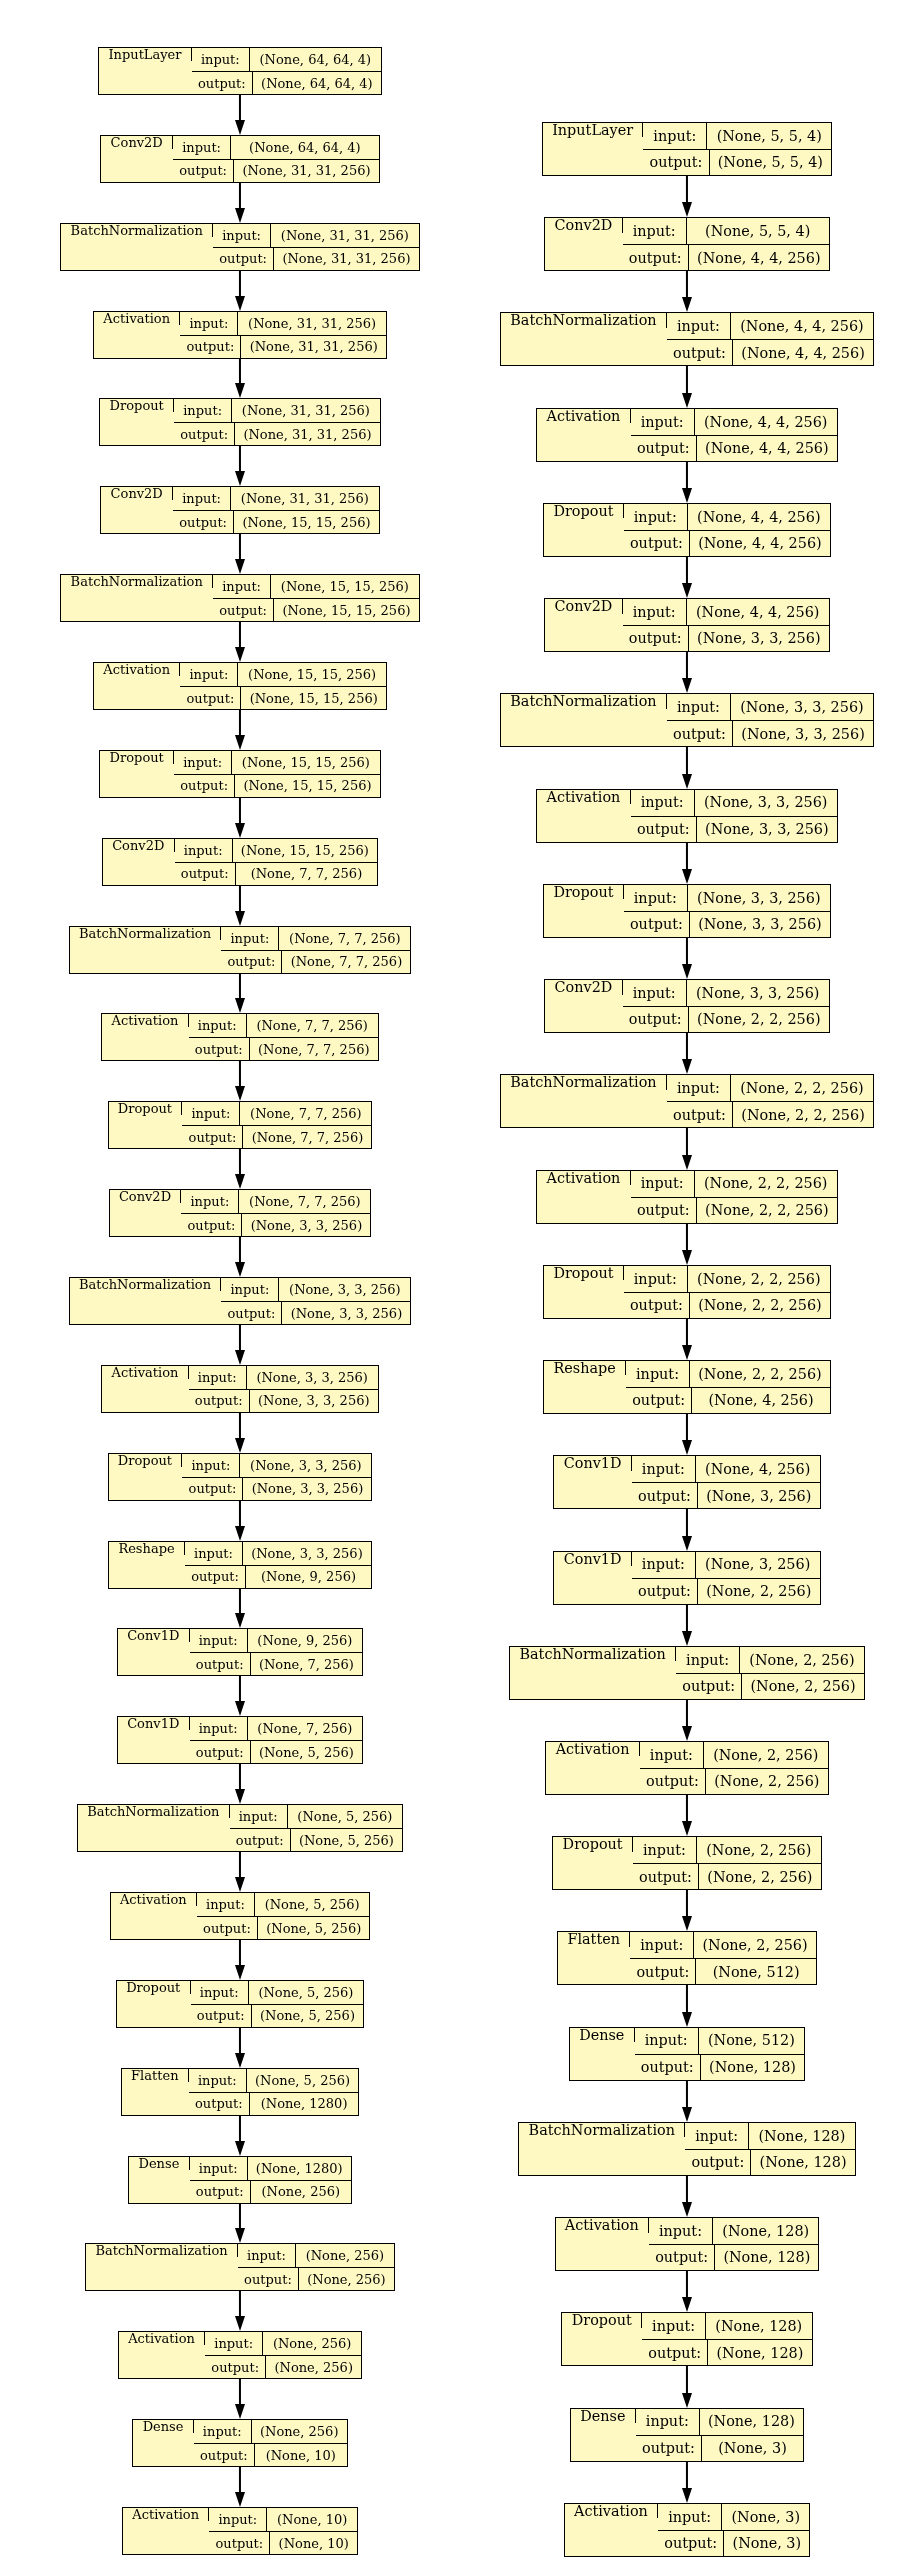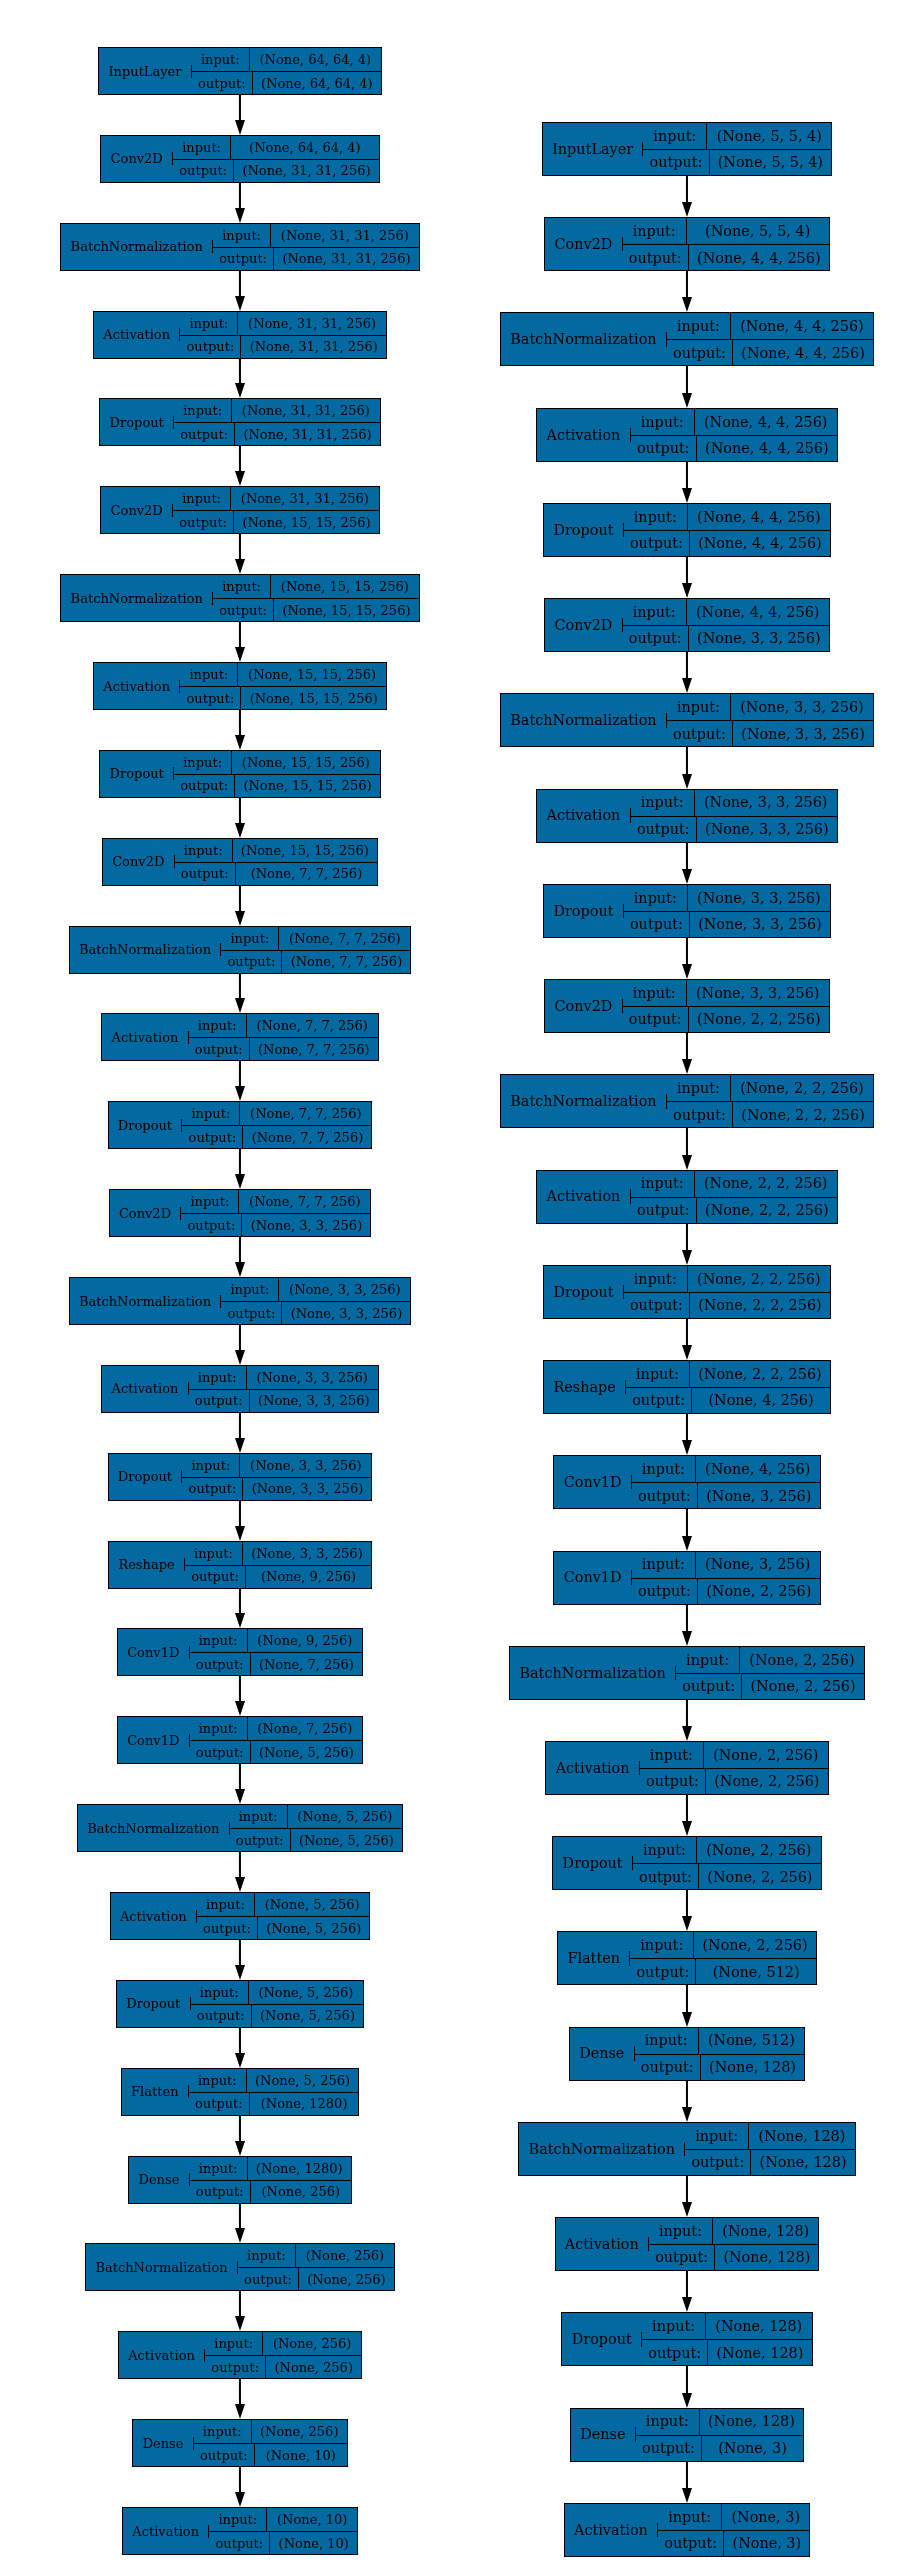--- a/index.html
+++ b/index.html
@@ -31,23 +31,23 @@
     top: 122px;
     width: 448px;
     height: 2435px;
     --row-h: 26px;
     --fs: 14.4px;
     --label-minw: 64px;
   }
   .node {
     flex: 0 0 auto;
     display: flex;
-    align-items: center;
+    align-items: flex-start;
     border: 1.5px solid #000;
-    background: #0369a1;
+    background: #fef9c3;
     font-size: var(--fs);
     line-height: 1;
     white-space: nowrap;
   }
   .node-name {
     display: flex;
     align-items: center;
     justify-content: center;
     padding: 0 9.3px;
     border-right: 1.5px solid #000;

